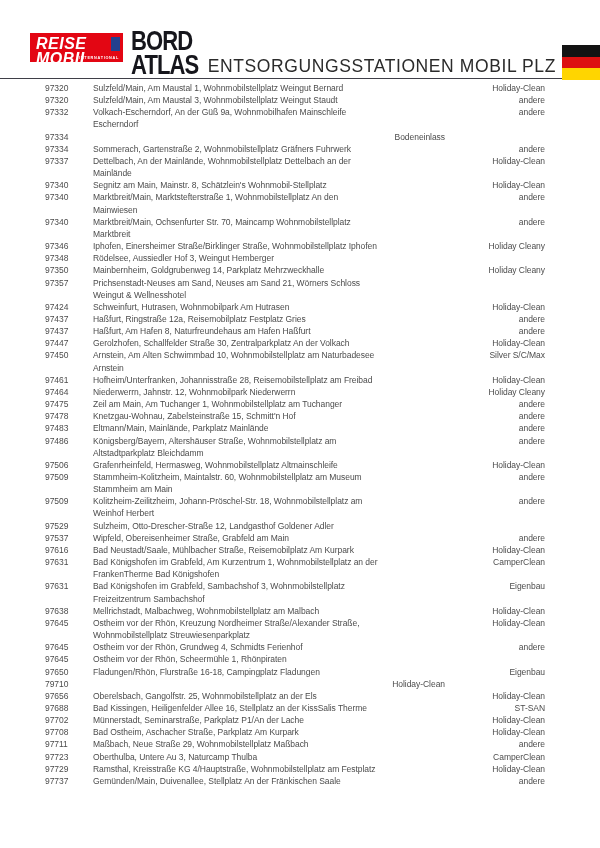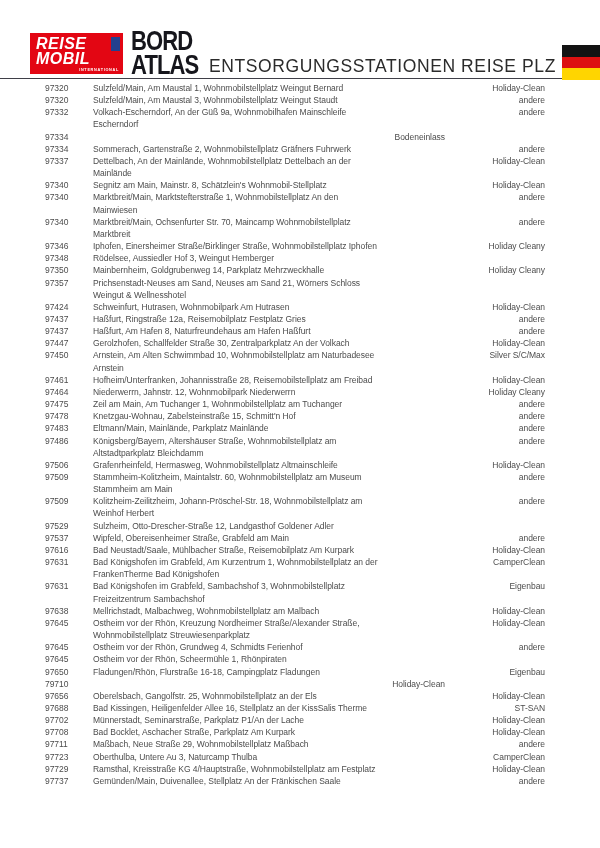--- a/index.html
+++ b/index.html
@@ -1,21 +1,21 @@
 <!DOCTYPE html>
 <html><head>
 <meta charset="utf-8">
 <style>
   html,body { margin:0; padding:0; background:#ffffff; }
   body { width:600px; height:848px; font-family:"Liberation Sans", sans-serif; }
   .page { position:relative; width:600px; height:848px; background:#ffffff; overflow:hidden; }
 
   
   .logo-reise {
-    position:absolute; left:30px; top:33px; width:93px; height:41px;
+    position:absolute; left:30px; top:33px; width:93px; height:29px;
     background:#e30613; color:#ffffff; box-sizing:border-box;
   }
   .logo-reise .l1, .logo-reise .l2 {
     display:block; font-style:italic; font-weight:bold;
     font-size:16px; line-height:15px; letter-spacing:0.5px;
     padding-left:6px;
   }
   .logo-reise .l1 { padding-top:3px; }
   .logo-reise .blue-block {
     position:absolute; right:3px; top:4px; width:9px; height:14px; background:#24408e;
@@ -70,21 +70,21 @@
     <span class="l2">MOBIL</span>
     <span class="blue-block"></span>
     <span class="intl">INTERNATIONAL</span>
   </div>
 
   <div class="logo-bord">
     <span>BORD</span>
     <span>ATLAS</span>
   </div>
 
-  <div class="page-title">ENTSORGUNGSSTATIONEN REISE PLZ</div>
+  <div class="page-title">ENTSORGUNGSSTATIONEN MOBIL PLZ</div>
 
   <div class="flag">
     <div class="s1"></div>
     <div class="s2"></div>
     <div class="s3"></div>
   </div>
 
   <div class="header-rule"></div>
 
   <div class="station-table">
@@ -339,21 +339,21 @@
     </div>
 
     <div class="row">
       <span class="cell-plz">97702</span>
       <span class="cell-desc">Münnerstadt, Seminarstraße, Parkplatz P1/An der Lache</span>
       <span class="cell-type">Holiday-Clean</span>
     </div>
 
     <div class="row">
       <span class="cell-plz">97708</span>
-      <span class="cell-desc">Bad Bocklet, Aschacher Straße, Parkplatz Am Kurpark</span>
+      <span class="cell-desc">Bad Ostheim, Aschacher Straße, Parkplatz Am Kurpark</span>
       <span class="cell-type">Holiday-Clean</span>
     </div>
 
     <div class="row">
       <span class="cell-plz">97711</span>
       <span class="cell-desc">Maßbach, Neue Straße 29, Wohnmobilstellplatz Maßbach</span>
       <span class="cell-type">andere</span>
     </div>
 
     <div class="row">

